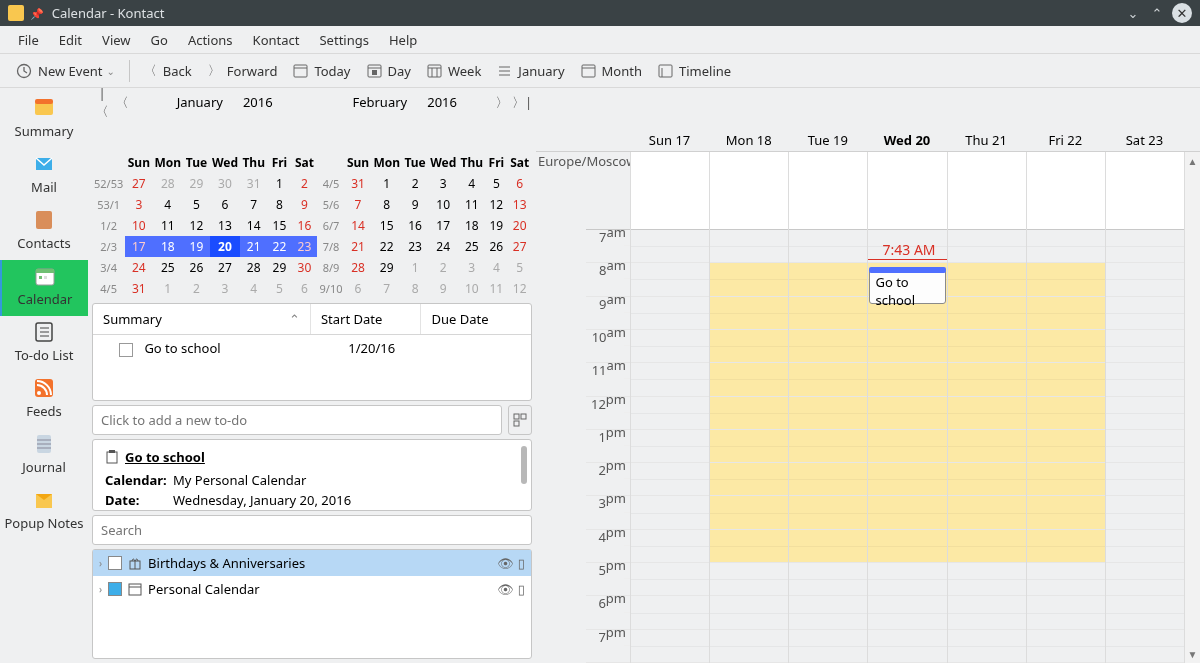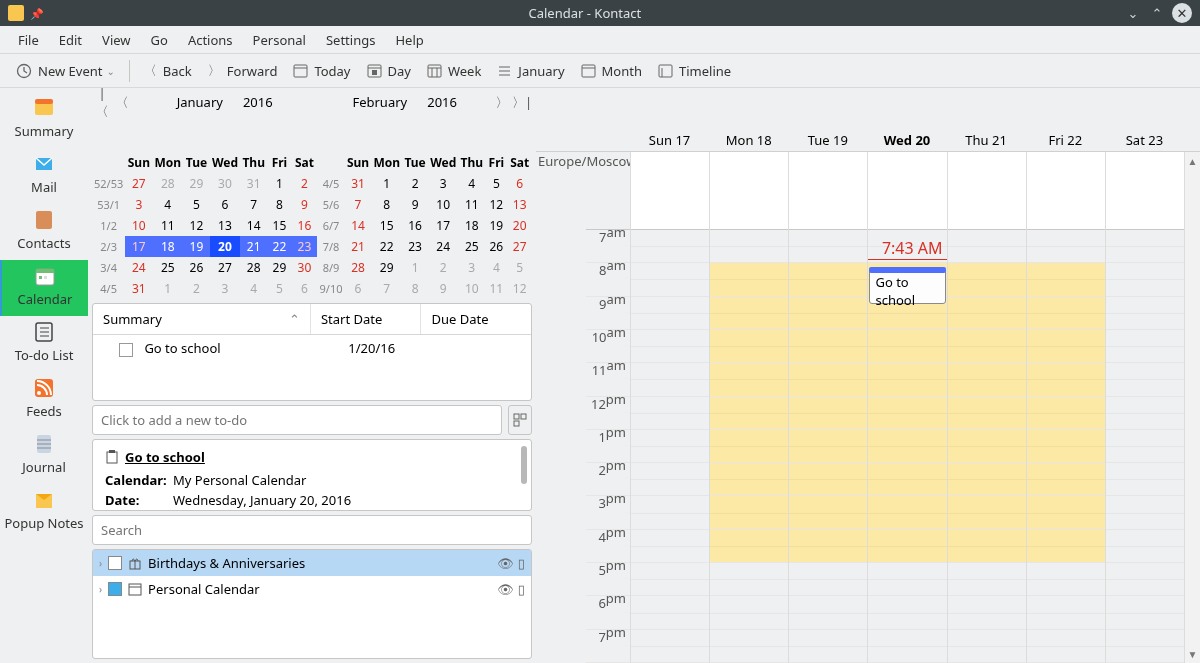--- a/index.html
+++ b/index.html
@@ -2,21 +2,21 @@
 <html><head>
 <meta charset="utf-8">
 <style>
 * { box-sizing: border-box; margin: 0; padding: 0; font-family: "Noto Sans", "Segoe UI", sans-serif; font-size: 13px; }
 body { width: 1200px; height: 663px; background: #eff0f1; overflow: hidden; display: flex; flex-direction: column; }
 
 
 .titlebar { background: #3a4245; color: #fff; height: 26px; display: flex; align-items: center; padding: 0 8px; }
 .titlebar .ico { width: 16px; height: 16px; margin-right: 6px; background: #f9c74f; border-radius: 2px; position: relative; }
 .titlebar .pin { margin-right: 8px; font-size: 11px; }
-.titlebar .title { flex: 1; text-align: center; font-size: 13px; color: #dce0e3; }
+.titlebar .title { flex: 1; text-align: left; font-size: 13px; color: #dce0e3; }
 .titlebar .wbtn { width: 18px; height: 18px; margin-left: 6px; display: flex; align-items: center; justify-content: center; font-size: 13px; color: #cfd4d7; cursor: pointer; }
 .titlebar .wbtn.close { width: 20px; height: 20px; background: #dae0e4; color: #333; border-radius: 50%; }
 
 
 .menubar { height: 28px; display: flex; align-items: center; padding: 0 8px; border-bottom: 1px solid #d9d9d9; background: #eff0f1; }
 .menubar span { padding: 4px 10px; color: #333; font-size: 13px; cursor: pointer; }
 
 
 .toolbar { height: 34px; display: flex; align-items: center; padding: 0 8px; border-bottom: 1px solid #d9d9d9; }
 .tbtn { display: inline-flex; align-items: center; padding: 4px 8px; color: #333; font-size: 13px; cursor: pointer; }
@@ -99,21 +99,21 @@
 .hour .hr { position: absolute; top: -7px; right: 4px; }
 .hour .half { position: absolute; top: calc(50% - 1px); right: 0; width: 6px; border-top: 1px solid #eee; }
 
 .daycol { flex: 1; display: flex; flex-direction: column; border-left: 1px solid #dcdcdc; position: relative; }
 .daycol .allday { background: #fff; }
 .daycol .cell { height: 35px; border-bottom: 1px solid #e6e6e6; position: relative; }
 .daycol .cell.work { background: #fce9a5; }
 .daycol .cell .half { position: absolute; top: 50%; left: 0; right: 0; border-top: 1px solid rgba(0,0,0,0.04); }
 
 .nowline { position: absolute; left: 0; right: 0; height: 1px; background: #d93025; z-index: 5; }
-.nowlabel { position: absolute; right: 4px; color: #d93025; font-size: 16px; z-index: 5; transform: translateY(-100%); }
+.nowlabel { position: absolute; right: 11px; color: #d93025; font-size: 14px; z-index: 5; transform: translateY(-100%); }
 
 .event { position: absolute; left: 1px; right: 1px; background: #fdfdfd; border: 1px solid #8a8a8a; border-radius: 3px; font-size: 12px; padding: 3px 5px; z-index: 4; }
 .event .bar { position: absolute; top: -3px; left: -1px; right: -1px; height: 6px; background: #4f6fff; border-radius: 2px; }
 
 .weekscroll { width: 16px; background: #f2f2f2; position: relative; border-left: 1px solid #dcdcdc; }
 .weekscroll .arrow { position: absolute; left: 0; right: 0; text-align: center; color: #777; font-size: 10px; }
 .weekscroll .arrow.up { top: 2px; }
 .weekscroll .arrow.dn { bottom: 2px; }
 
 svg { display: block; }
@@ -129,21 +129,21 @@
   <div class="wbtn">⌃</div>
   <div class="wbtn close">✕</div>
 </div>
 
 <div class="menubar">
   <span>File</span>
   <span>Edit</span>
   <span>View</span>
   <span>Go</span>
   <span>Actions</span>
-  <span>Personal</span>
+  <span>Kontact</span>
   <span>Settings</span>
   <span>Help</span>
 </div>
 
 <div class="toolbar">
   <div class="tbtn">
     <span class="ic">
       <svg width="16" height="16" viewBox="0 0 16 16">
           <circle cx="8" cy="8" r="6.5" fill="none" stroke="#666" stroke-width="1.3"></circle>
           <path d="M8 4v4l3 2" stroke="#666" fill="none" stroke-width="1.3"></path>

